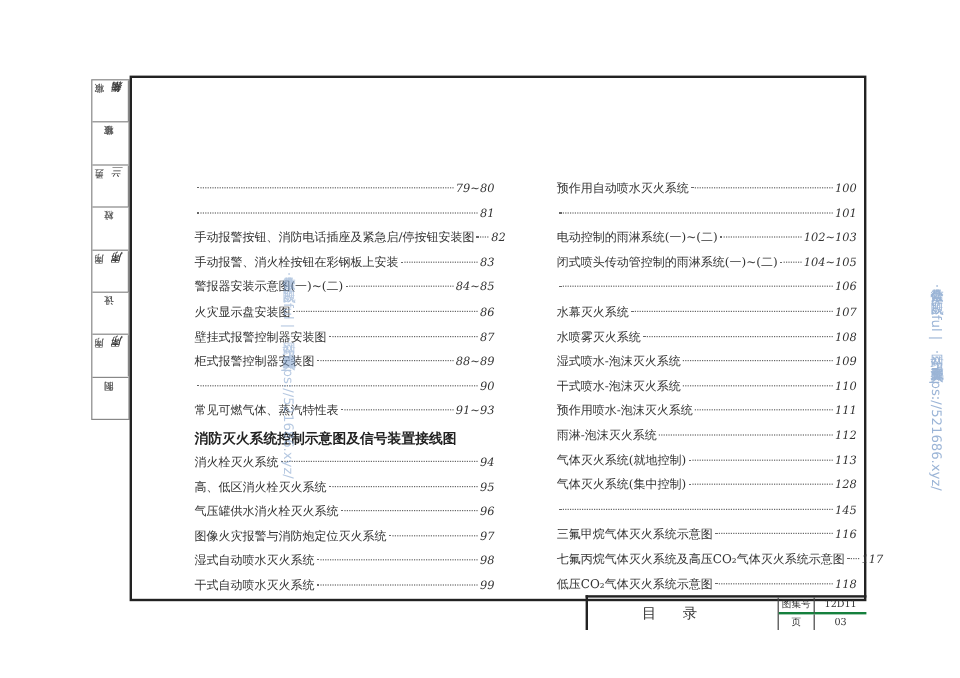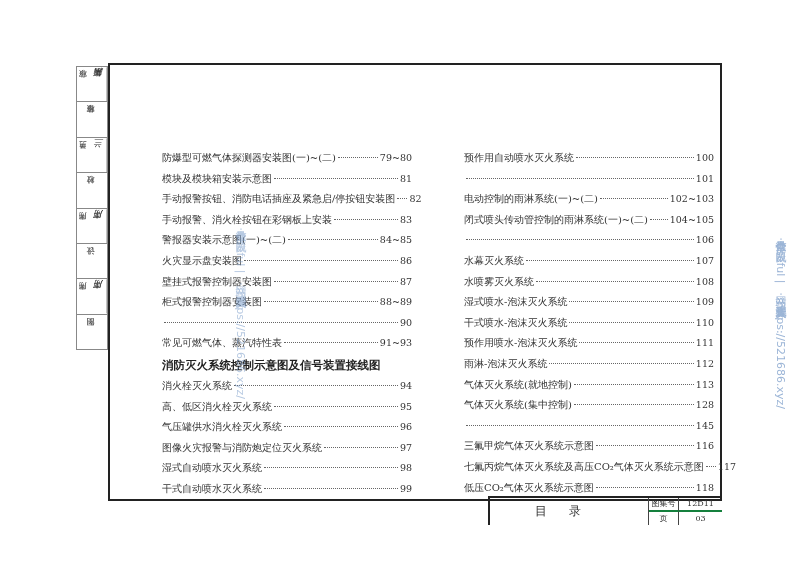--- a/index.html
+++ b/index.html
@@ -29,21 +29,21 @@
 
     .col {
       position: absolute; top: 148px; width: 250px;
       font-size: 10px; line-height: 20.6px;
     }
     .col.left { left: 162px; }
     .col.right { left: 464px; }
     .entry { display: flex; align-items: baseline; white-space: nowrap; height: 20.6px; }
     .entry .t { flex: 0 0 auto; color: #333; }
     .entry .dots { flex: 1 1 auto; border-bottom: 1px dotted #666; margin: 0 2px; transform: translateY(-3px); min-width: 10px; }
-    .entry .p { flex: 0 0 auto; font-size: 9.5px; color: #333; }
+    .entry .p { flex: 0 0 auto; font-size: 9.5px; color: #333; font-style: italic; }
     .section-head {
       font-family: "DejaVu Sans", "Liberation Sans", sans-serif;
       font-weight: bold; font-size: 11.5px; color: #222; height: 22px; line-height: 22px;
     }
 
     .title-block {
       position: absolute; left: 488px; top: 472px; width: 234px; height: 29px;
       border: 2px solid #222; border-bottom: none; border-right: none; box-sizing: border-box; display: flex; margin-top: 24px;
     }
     .tb-title {
@@ -96,26 +96,24 @@
   </div>
   <div class="side-cell full">
     <span class="lab">制图</span>
   </div>
 </div>
 
 <div class="frame"></div>
 
 <div class="col left">
   <div class="entry">
-      <span class="t">防爆型可燃气体探测器安装图(一)~(二)</span>
       <span class="dots"></span>
       <span class="p">79~80</span>
     </div>
   <div class="entry">
-      <span class="t">模块及模块箱安装示意图</span>
       <span class="dots"></span>
       <span class="p">81</span>
     </div>
   <div class="entry">
       <span class="t">手动报警按钮、消防电话插座及紧急启/停按钮安装图</span>
       <span class="dots"></span>
       <span class="p">82</span>
     </div>
   <div class="entry">
       <span class="t">手动报警、消火栓按钮在彩钢板上安装</span>

